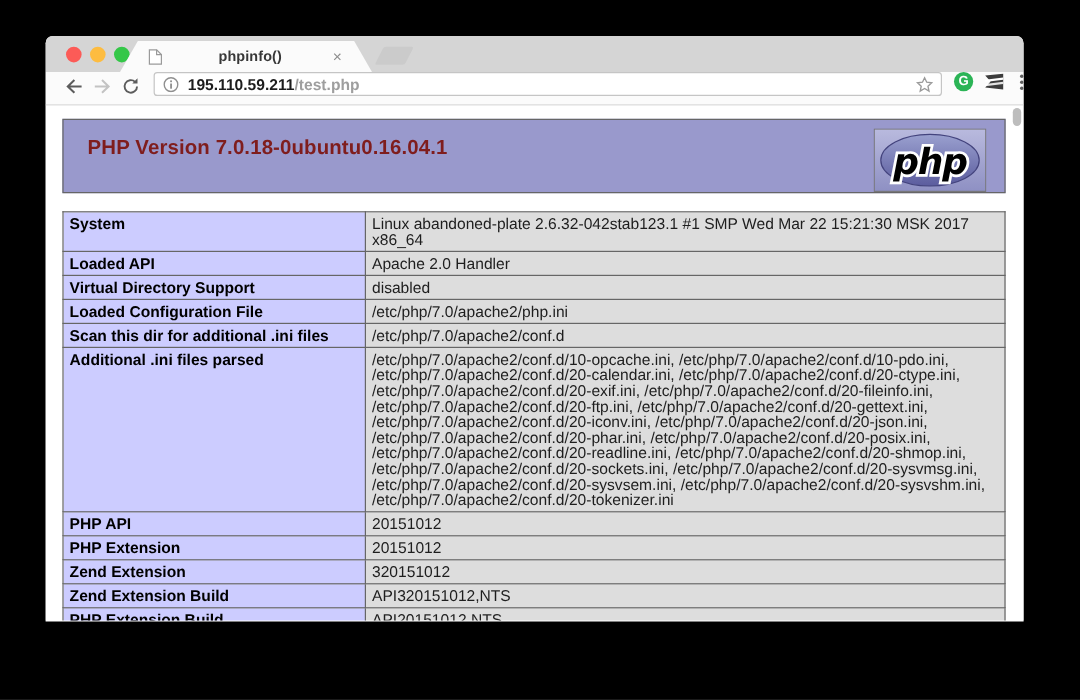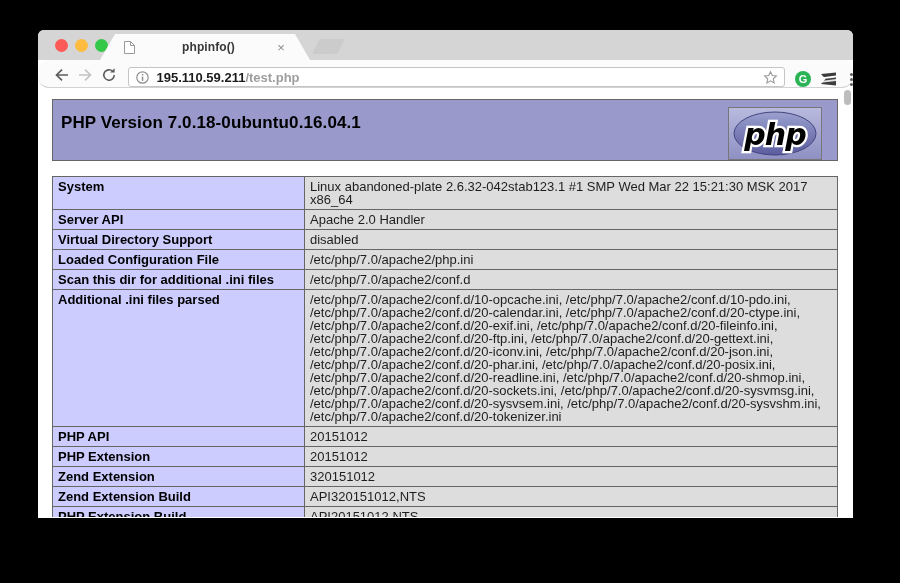--- a/index.html
+++ b/index.html
@@ -27,21 +27,21 @@
   .tab .favicon{margin-left:23px;display:flex;}
   .tab .tab-title{margin-left:7px;font-size:12px;color:#383838;letter-spacing:.1px;
     white-space:nowrap;overflow:hidden;flex:1;font-weight:bold;text-align:center;}
   .tab .tab-close{margin-right:22px;color:#8d8d8d;font-size:13px;line-height:13px;
     width:14px;text-align:center;cursor:default;}
   .newtab-btn{position:absolute;left:278px;top:9px;width:25px;height:15px;
     background:#cbcbcb;border-radius:2px;transform:skewX(-27deg);}
 
   
   .toolbar{position:relative;height:28px;background:#fbfbfb;border-bottom:1px solid #d2d2d2;
-    display:flex;align-items:flex-end;border-radius:11px;}
+    display:flex;align-items:flex-start;}
   .navbtn{width:24px;height:24px;display:flex;align-items:center;justify-content:center;}
   .navbtn.back{margin-left:12px;}
   .omnibox{position:relative;margin-left:8px;width:671px;height:20px;background:#fff;
     border:1px solid #c5c5c5;border-radius:3px;display:flex;align-items:center;}
   .omnibox .info{margin-left:7px;display:flex;}
   .url{margin-left:7px;font-size:13px;white-space:nowrap;overflow:hidden;flex:1;}
   .url .host{color:#1c1c1c;font-weight:bold;}
   .url .path{color:#9e9e9e;font-weight:bold;}
   .omnibox .star{margin-right:6px;display:flex;}
   .ext-area{display:flex;align-items:center;margin-left:10px;gap:9px;}
@@ -52,21 +52,21 @@
   .menu-dots i{width:3px;height:3px;border-radius:50%;background:#5f5f5f;display:block;}
 
   
   .content{position:relative;height:429px;background:#fff;overflow:hidden;}
   .scroll-thumb{position:absolute;right:2px;top:2px;width:7px;height:15px;
     background:#bdbdbd;border-radius:4px;}
 
   .phpinfo{padding:11px 0 0 14px;width:800px;color:#222;}
   .ph-header{position:relative;width:786px;height:62px;background:var(--header-bg);
     border:1px solid var(--table-border);margin-bottom:15px;}
-  .ph-header h1{font-size:17px;color:#000000;padding:13px 0 0 8px;letter-spacing:.1px;}
+  .ph-header h1{font-size:17px;color:#7f1d1d;padding:13px 0 0 20px;letter-spacing:.1px;}
   .php-logo{position:absolute;right:0;bottom:0;width:109px;height:53px;}
 
   table.info{border-collapse:collapse;width:786px;font-size:13px;}
   table.info td{border:1px solid var(--table-border);padding:3px 5px;
     vertical-align:baseline;line-height:13px;}
   table.info td.e{background:var(--label-bg);font-weight:bold;color:#000;width:252px;}
   table.info td.v{background:var(--value-bg);color:#1e1e1e;}
 </style>
 </head>
 <body>
@@ -167,21 +167,21 @@
           </span>
         </div>
 
         <table class="info">
           <tbody>
               <tr>
                 <td class="e">System</td>
                 <td class="v">Linux abandoned-plate 2.6.32-042stab123.1 #1 SMP Wed Mar 22 15:21:30 MSK 2017 x86_64</td>
               </tr>
               <tr>
-                <td class="e">Server API</td>
+                <td class="e">Loaded API</td>
                 <td class="v">Apache 2.0 Handler</td>
               </tr>
               <tr>
                 <td class="e">Virtual Directory Support</td>
                 <td class="v">disabled</td>
               </tr>
               <tr>
                 <td class="e">Loaded Configuration File</td>
                 <td class="v">/etc/php/7.0/apache2/php.ini</td>
               </tr>

